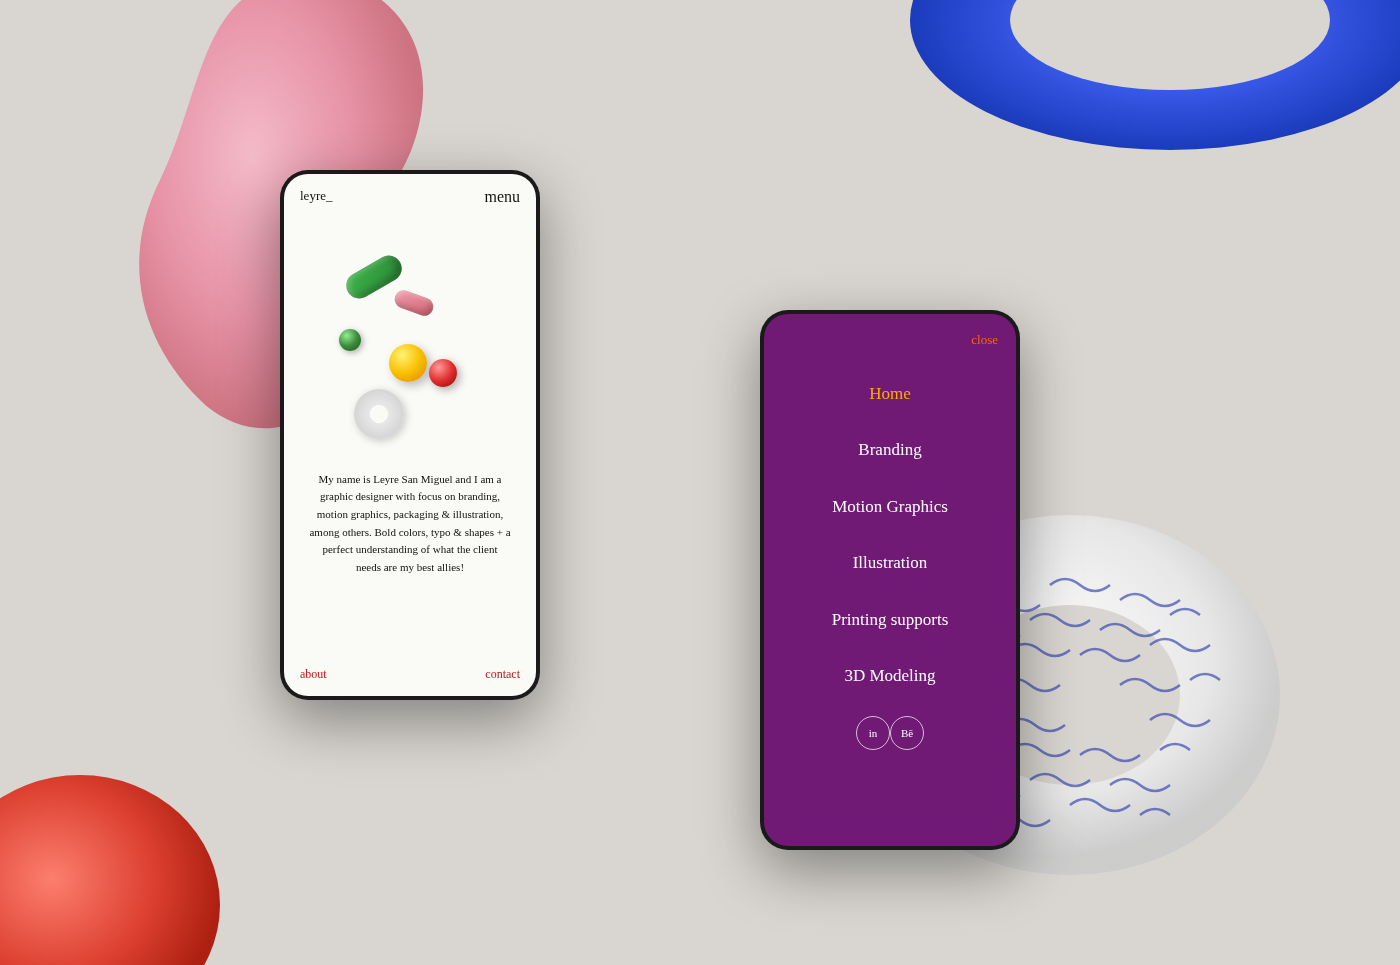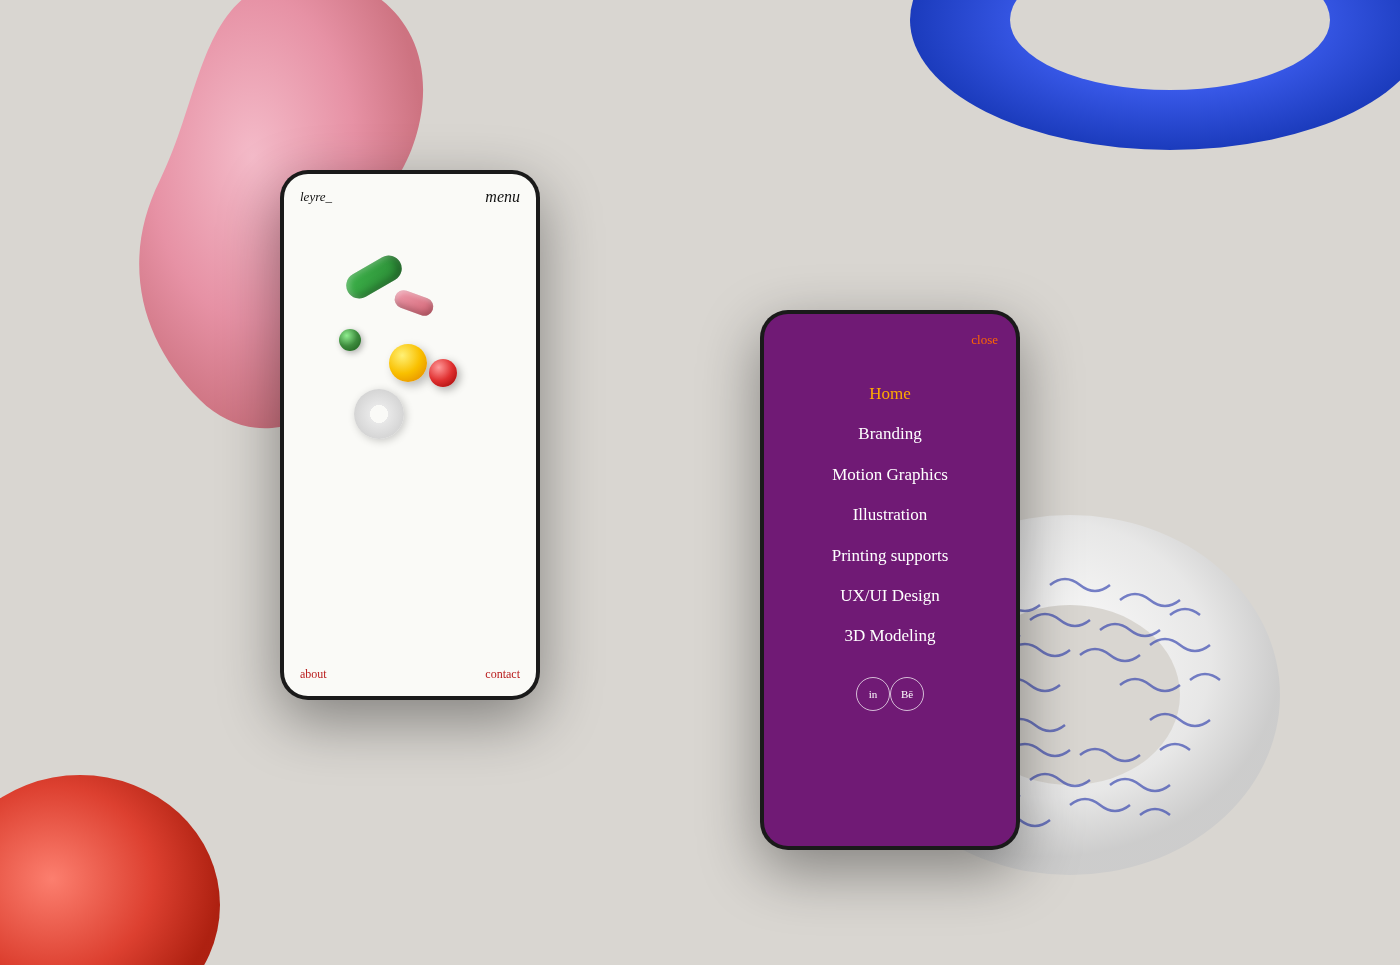--- a/index.html
+++ b/index.html
@@ -52,23 +52,22 @@
       width: 100%;
       height: 100%;
       display: flex;
       flex-direction: column;
       position: relative;
     }
 
     .phone-left-header {
       display: flex;
       justify-content: space-between;
-      align-items: center;
+      align-items: flex-start;
       padding: 14px 16px 8px;
-      font-style: italic;
     }
 
     .phone-logo {
       font-family: 'Georgia', serif;
       font-size: 13px;
       font-weight: 400;
       color: #111;
     }
 
     .phone-menu-btn {
@@ -140,21 +139,21 @@
       font-size: 13px;
       color: #ff6600;
       font-weight: 400;
     }
 
     .nav-menu {
       display: flex;
       flex-direction: column;
       align-items: center;
       margin-top: 40px;
-      gap: 0;
+      gap: 16px;
       width: 100%;
     }
 
     .nav-item {
       font-family: 'Georgia', serif;
       font-size: 17px;
       color: #ffffff;
       text-align: center;
       padding: 10px 0;
       width: 100%;
@@ -363,20 +362,21 @@
 
           <div class="shape-green-ball"></div>
 
           <div class="shape-yellow-ball"></div>
 
           <div class="shape-red-ball"></div>
 
           <div class="shape-white-donut"></div>
         </div>
 
+        <p class="bio-text">My name is Leyre San Miguel and I am a graphic designer with focus on branding, motion graphics, packaging &amp; illustration, among others. Bold colors, typo &amp; shapes + a perfect understanding of what the client needs are my best allies!</p>
       </div>
 
       <div class="phone-left-footer">
         <span class="phone-footer-link">about</span>
         <span class="phone-footer-link">contact</span>
       </div>
     </div>
   </div>
 </div>
 
@@ -385,21 +385,20 @@
     <div class="phone-right-content">
       <span class="close-btn">close</span>
 
       <nav class="nav-menu">
 
       <div class="nav-item active">Home</div>
           <div class="nav-item">Branding</div>
           <div class="nav-item">Motion Graphics</div>
           <div class="nav-item">Illustration</div>
           <div class="nav-item">Printing supports</div>
-          <div class="nav-item">UX/UI Design</div>
           <div class="nav-item">3D Modeling</div>
         </nav>
 
       <div class="social-icons">
         <div class="social-icon">
           <span>in</span>
         </div>
         <div class="social-icon">
           <span>Bē</span>
         </div>

